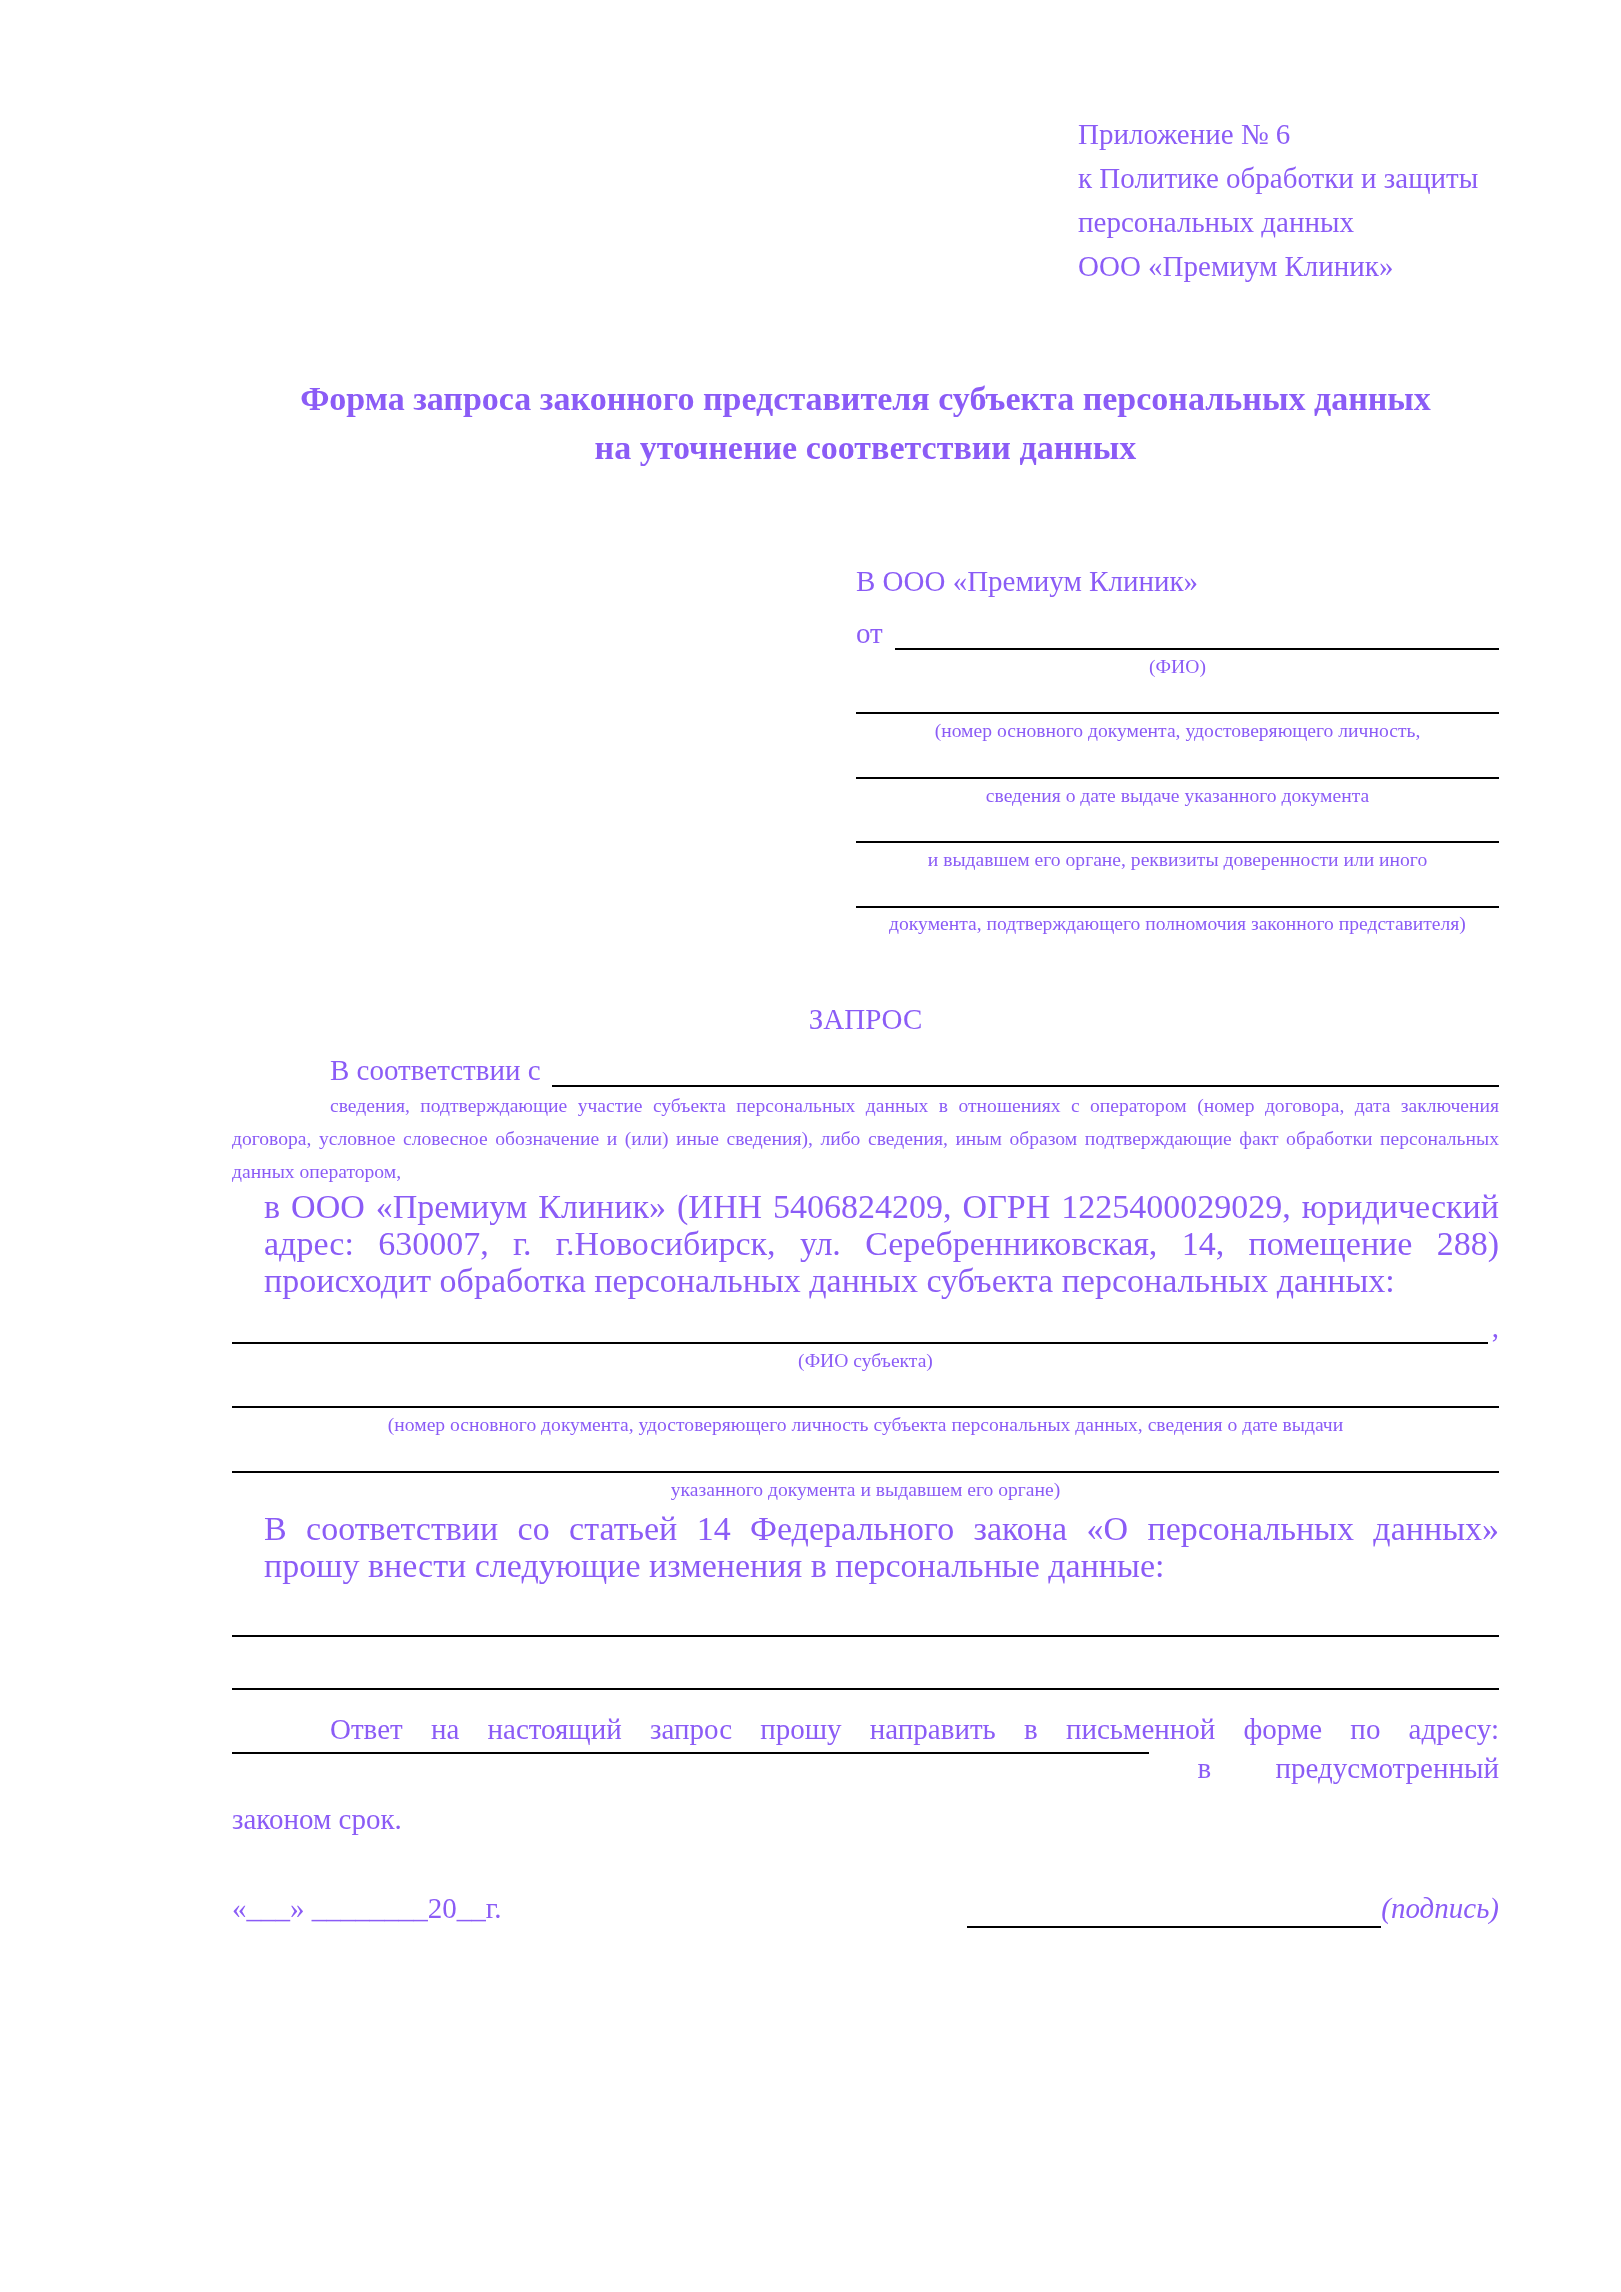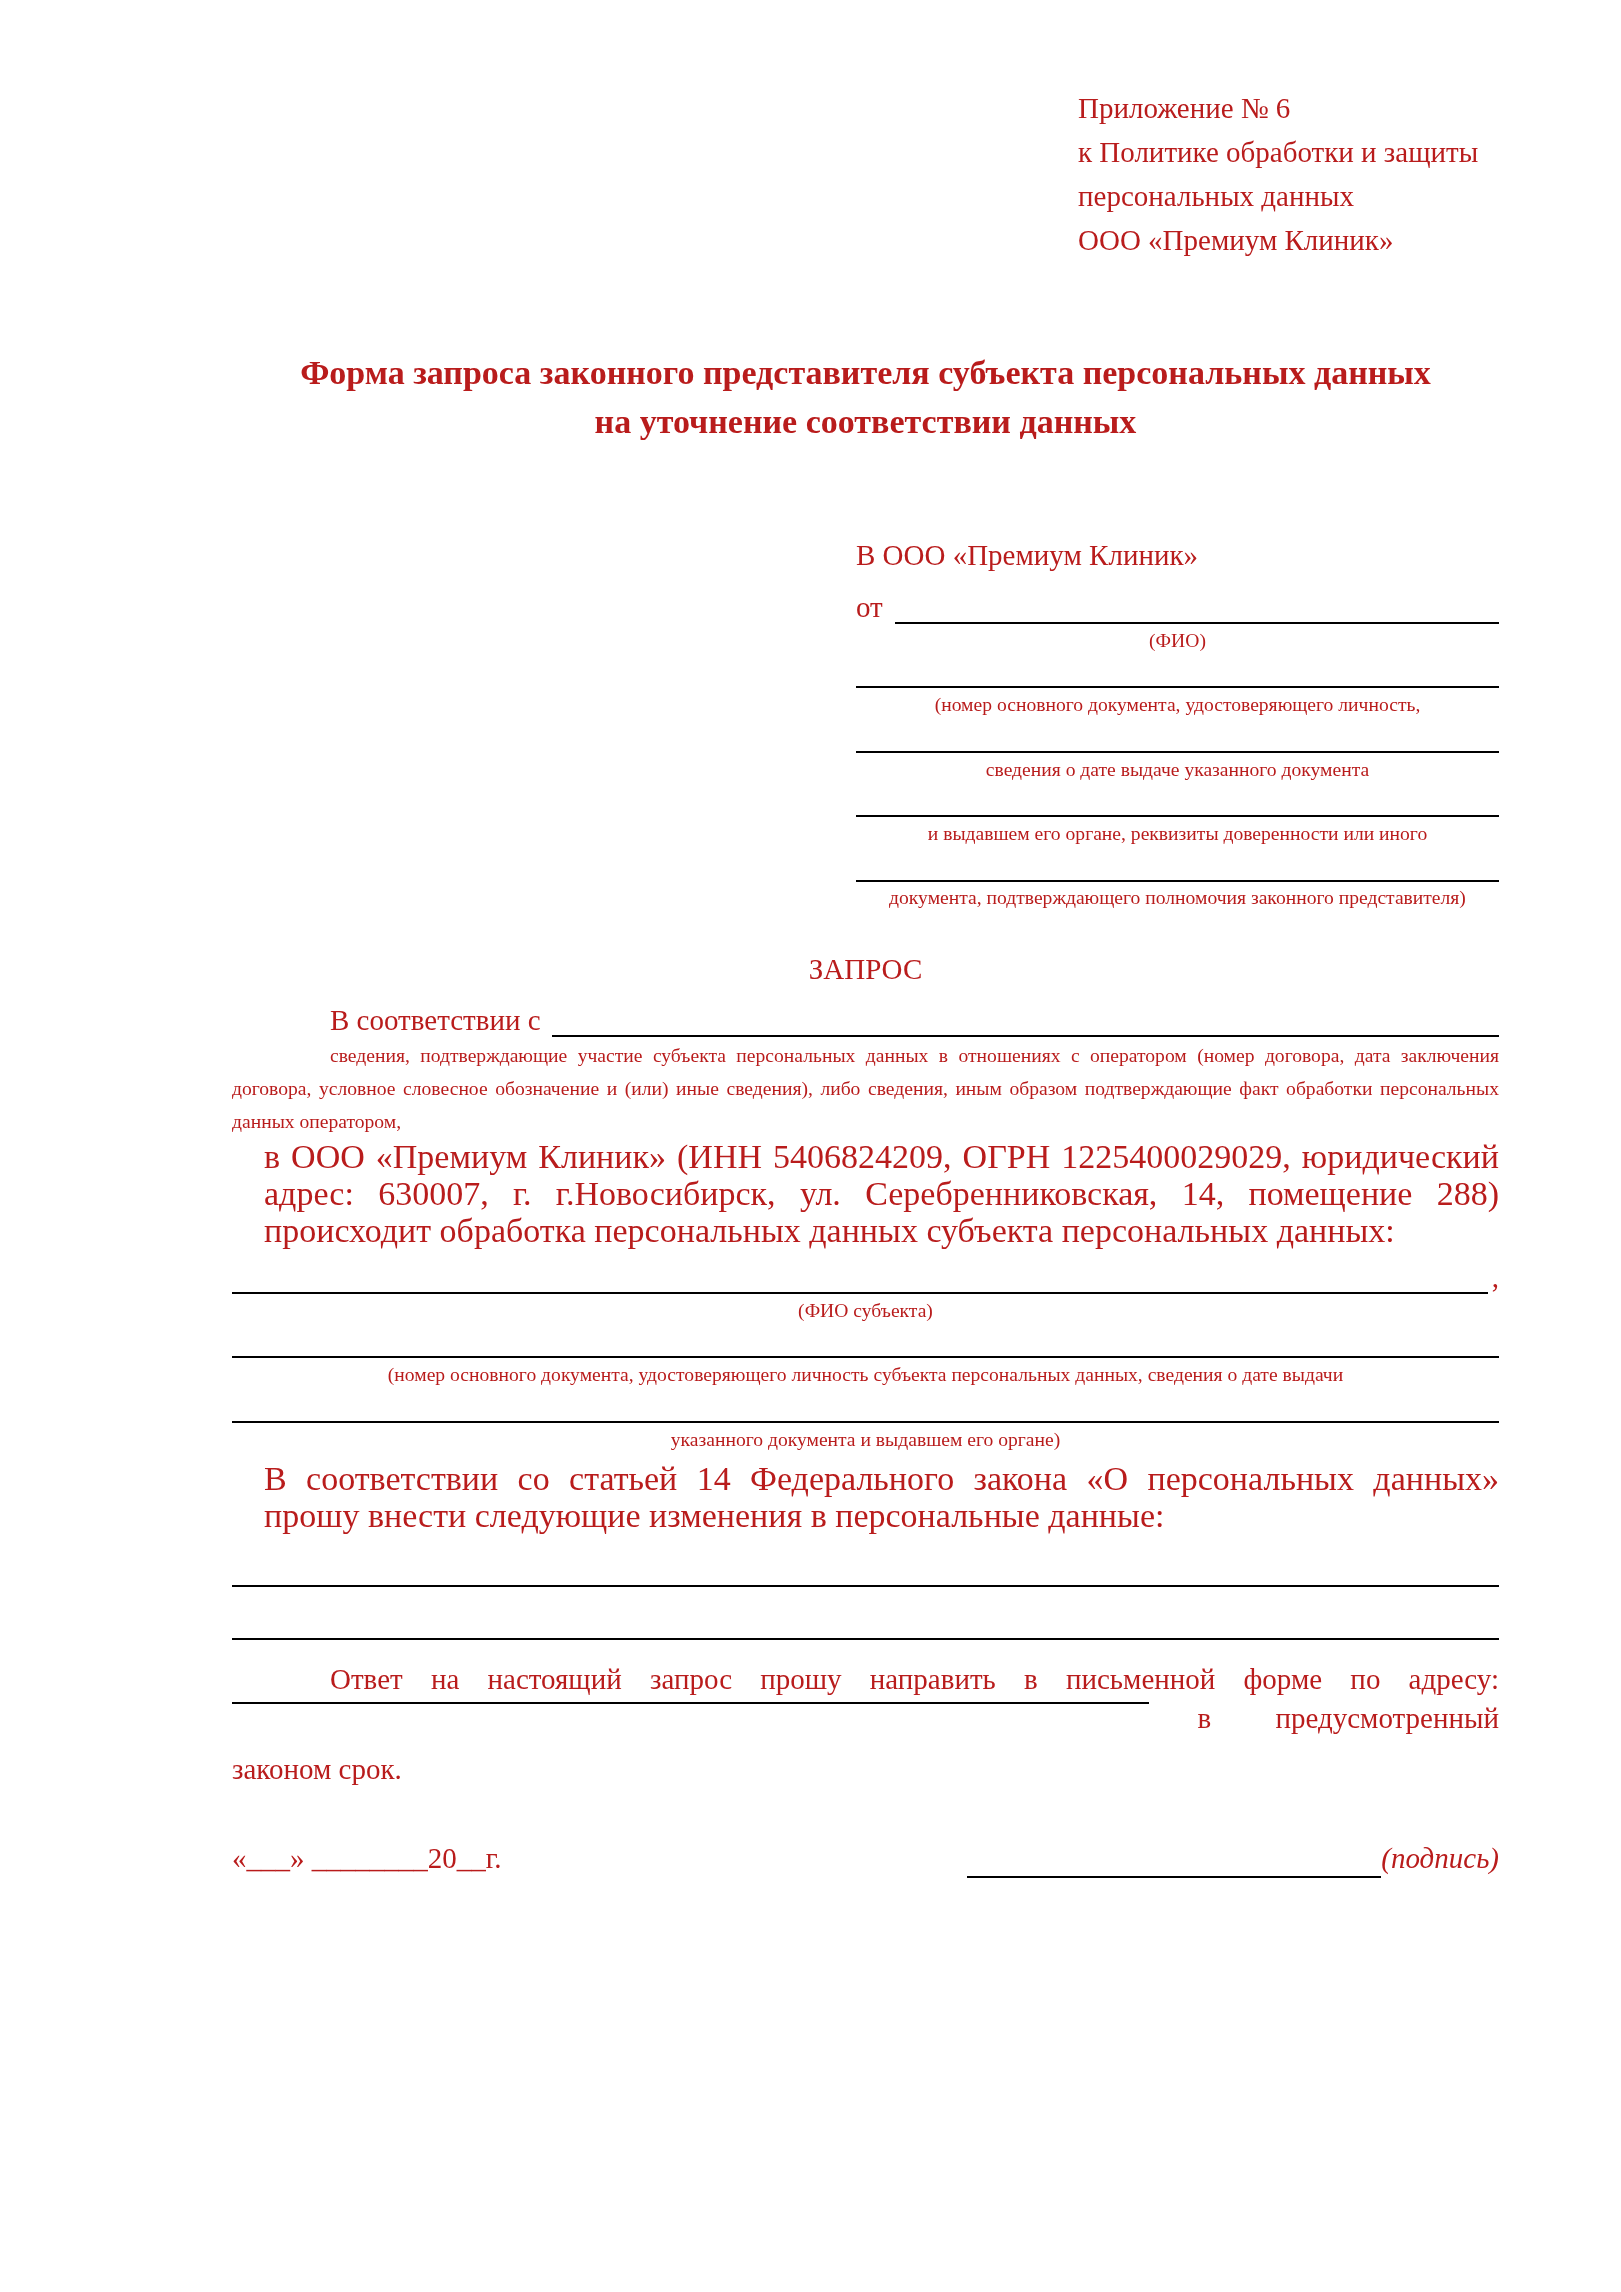--- a/index.html
+++ b/index.html
@@ -2,24 +2,24 @@
 <html><head>
 <meta charset="utf-8">
 <style>
   html, body { margin: 0; padding: 0; background: #ffffff; }
   .page {
     position: relative;
     width: 1621px;
     height: 2293px;
     margin: 0 auto;
     background: #ffffff;
-    color: #b91c1c;
+    color: #8b5cf6;
     font-family: "Liberation Serif", "DejaVu Serif", serif;
     box-sizing: border-box;
-    padding: 86px 122px 0 232px;
+    padding: 112px 122px 0 232px;
     overflow: hidden;
   }
   
   .ref-block { margin-left: 846px; font-size: 29px; line-height: 44px; }
   
   .doc-title {
     margin-top: 86px;
     text-align: center;
     font-weight: bold;
     font-size: 34px;
@@ -32,21 +32,21 @@
   .from-row .from-label { padding-right: 11.8px; }
   .fill { border-bottom: 2.9px solid #000; flex: 1 1 auto; }
   .caption {
     font-size: 19.6px;
     line-height: 25.5px;
     padding-top: 3.9px;
     text-align: center;
   }
   .blank-row { height: 33px; border-bottom: 2.9px solid #000; }
   
-  .zapros-heading { margin-top: 38px; text-align: center; font-size: 29px; line-height: 41px; }
+  .zapros-heading { margin-top: 62px; text-align: center; font-size: 29px; line-height: 41px; }
   .intro-row { display: flex; align-items: flex-end; height: 47px; font-size: 29px; }
   .intro-row .intro-label { margin-left: 98px; padding-right: 11.8px; white-space: nowrap; }
   .note {
     font-size: 19.6px;
     line-height: 33px;
     text-align: justify;
     text-indent: 98px;
     margin-top: 2px;
   }
   .para { font-size: 34px; line-height: 37px; text-align: justify; margin-left: 32px; }

